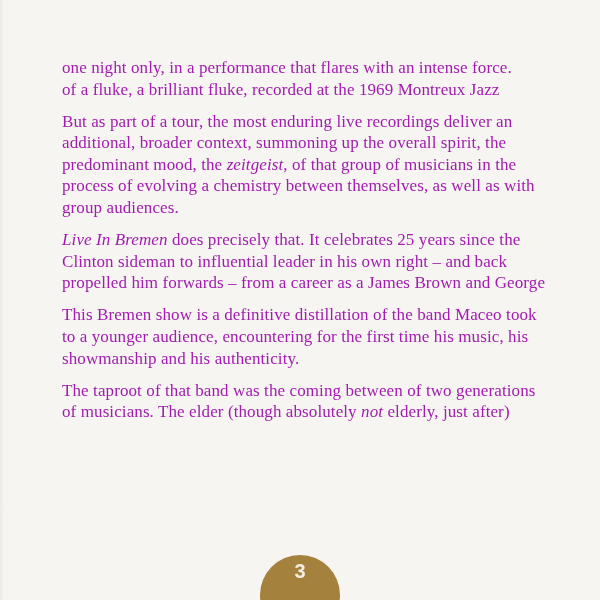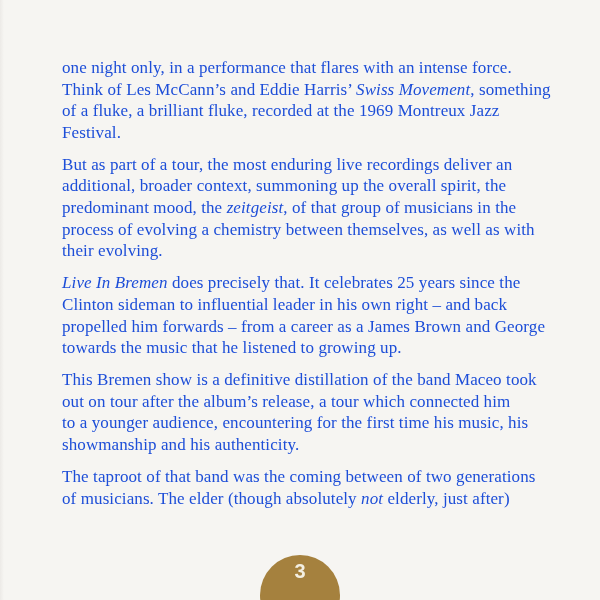--- a/index.html
+++ b/index.html
@@ -62,43 +62,39 @@
     line-height: 22px;
     color: #f3efe2;
   }
 </style>
 </head>
 <body>
 
 <div class="page" style="background: rgb(246, 245, 242);">
   <div class="scan-edge"></div>
 
-  <div class="text-block" style="color: #1d4ed8;">
+  <div class="text-block" style="color: #a21caf;">
       <div class="paragraph">
         <div class="line"><span>one night only, in a performance that flares with an intense force.</span></div>
-        <div class="line"><span>Think of Les McCann’s and Eddie Harris’ </span><span class="italic">Swiss Movement</span><span>, something</span></div>
         <div class="line"><span>of a fluke, a brilliant fluke, recorded at the 1969 Montreux Jazz</span></div>
-        <div class="line"><span>Festival.</span></div>
       </div>
       <div class="paragraph">
         <div class="line"><span>But as part of a tour, the most enduring live recordings deliver an</span></div>
         <div class="line"><span>additional, broader context, summoning up the overall spirit, the</span></div>
         <div class="line"><span>predominant mood, the </span><span class="italic">zeitgeist</span><span>, of that group of musicians in the</span></div>
         <div class="line"><span>process of evolving a chemistry between themselves, as well as with</span></div>
-        <div class="line"><span>their evolving.</span></div>
+        <div class="line"><span>group audiences.</span></div>
       </div>
       <div class="paragraph">
         <div class="line"><span class="italic">Live In Bremen</span><span> does precisely that. It celebrates 25 years since the</span></div>
         <div class="line"><span>Clinton sideman to influential leader in his own right – and back</span></div>
         <div class="line"><span>propelled him forwards – from a career as a James Brown and George</span></div>
-        <div class="line"><span>towards the music that he listened to growing up.</span></div>
       </div>
       <div class="paragraph">
         <div class="line"><span>This Bremen show is a definitive distillation of the band Maceo took</span></div>
-        <div class="line"><span>out on tour after the album’s release, a tour which connected him</span></div>
         <div class="line"><span>to a younger audience, encountering for the first time his music, his</span></div>
         <div class="line"><span>showmanship and his authenticity.</span></div>
       </div>
       <div class="paragraph">
         <div class="line"><span>The taproot of that band was the coming between of two generations</span></div>
         <div class="line"><span>of musicians. The elder (though absolutely </span><span class="italic">not</span><span> elderly, just after)</span></div>
       </div>
     </div>
 
   <div class="page-number-badge" style="background: rgb(165, 129, 62);">

